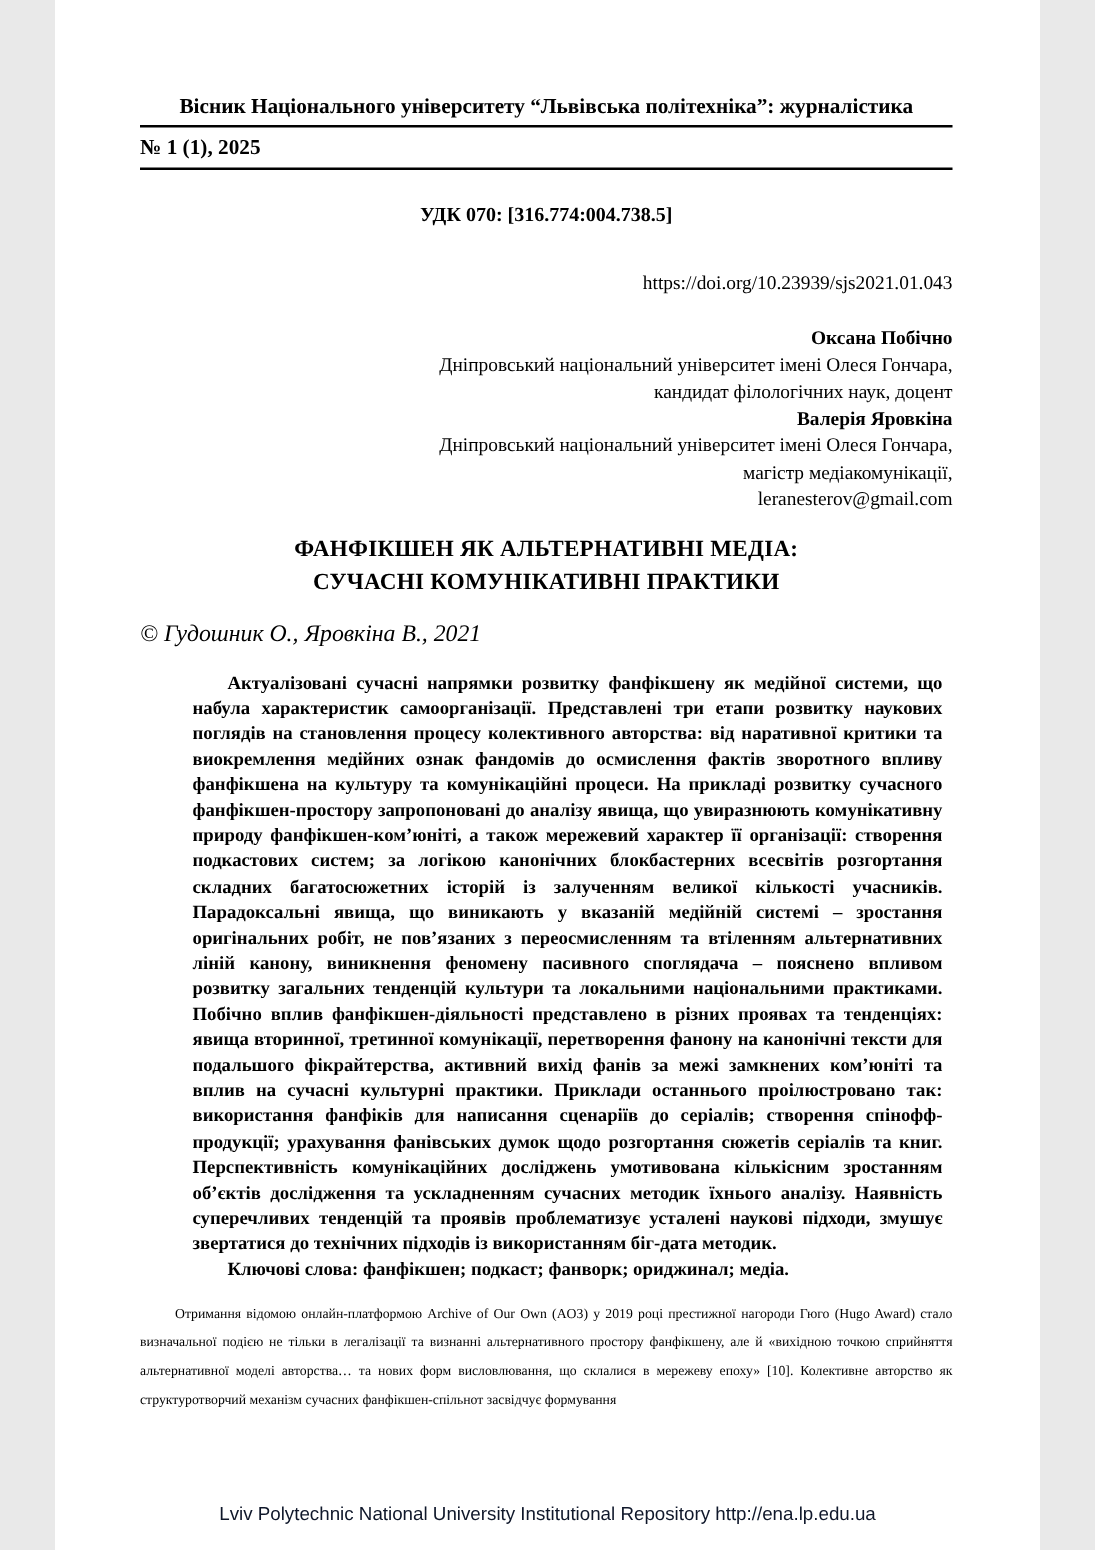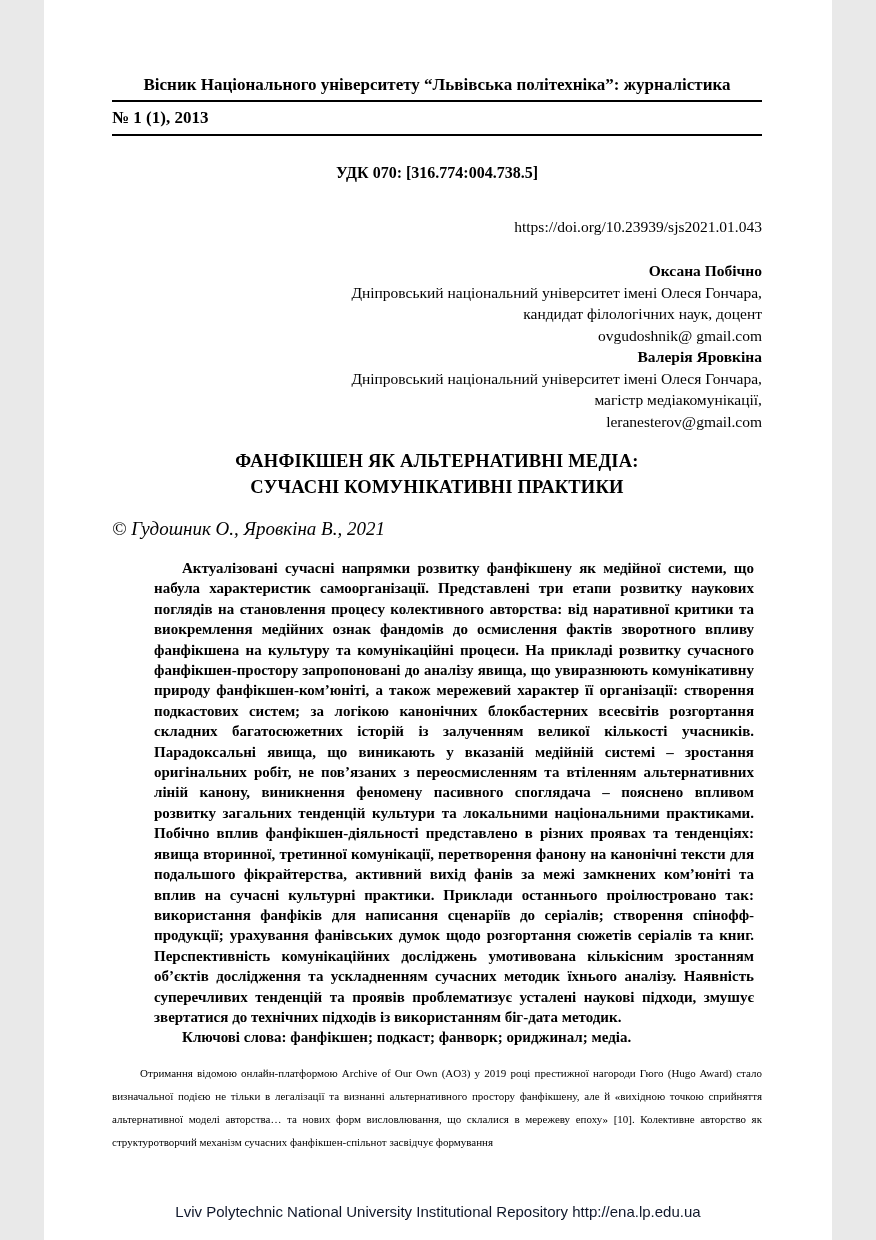--- a/index.html
+++ b/index.html
@@ -88,31 +88,30 @@
     font-size: 15px;
   }
 </style>
 </head>
 <body>
 
 <div class="page">
 
   <div class="journal-title">Вісник Національного університету “Львівська політехніка”: журналістика</div>
 
-  <div class="issue">№ 1 (1), 2013</div>
+  <div class="issue">№ 1 (1), 2025</div>
 
   <div class="udc">УДК  070: [316.774:004.738.5]</div>
 
   <div class="doi">https://doi.org/10.23939/sjs2021.01.043</div>
 
   <div class="author-block first">
     <div class="author-name">Оксана Побічно</div>
     <div>Дніпровський національний університет імені Олеся Гончара,</div>
     <div>кандидат філологічних наук, доцент</div>
-    <div>ovgudoshnik@ gmail.com</div>
   </div>
 
   <div class="author-block second">
     <div class="author-name">Валерія Яровкіна</div>
     <div>Дніпровський національний університет імені Олеся Гончара,</div>
     <div>магістр медіакомунікації,</div>
     <div>leranesterov@gmail.com</div>
   </div>
 
   <div class="article-title">

